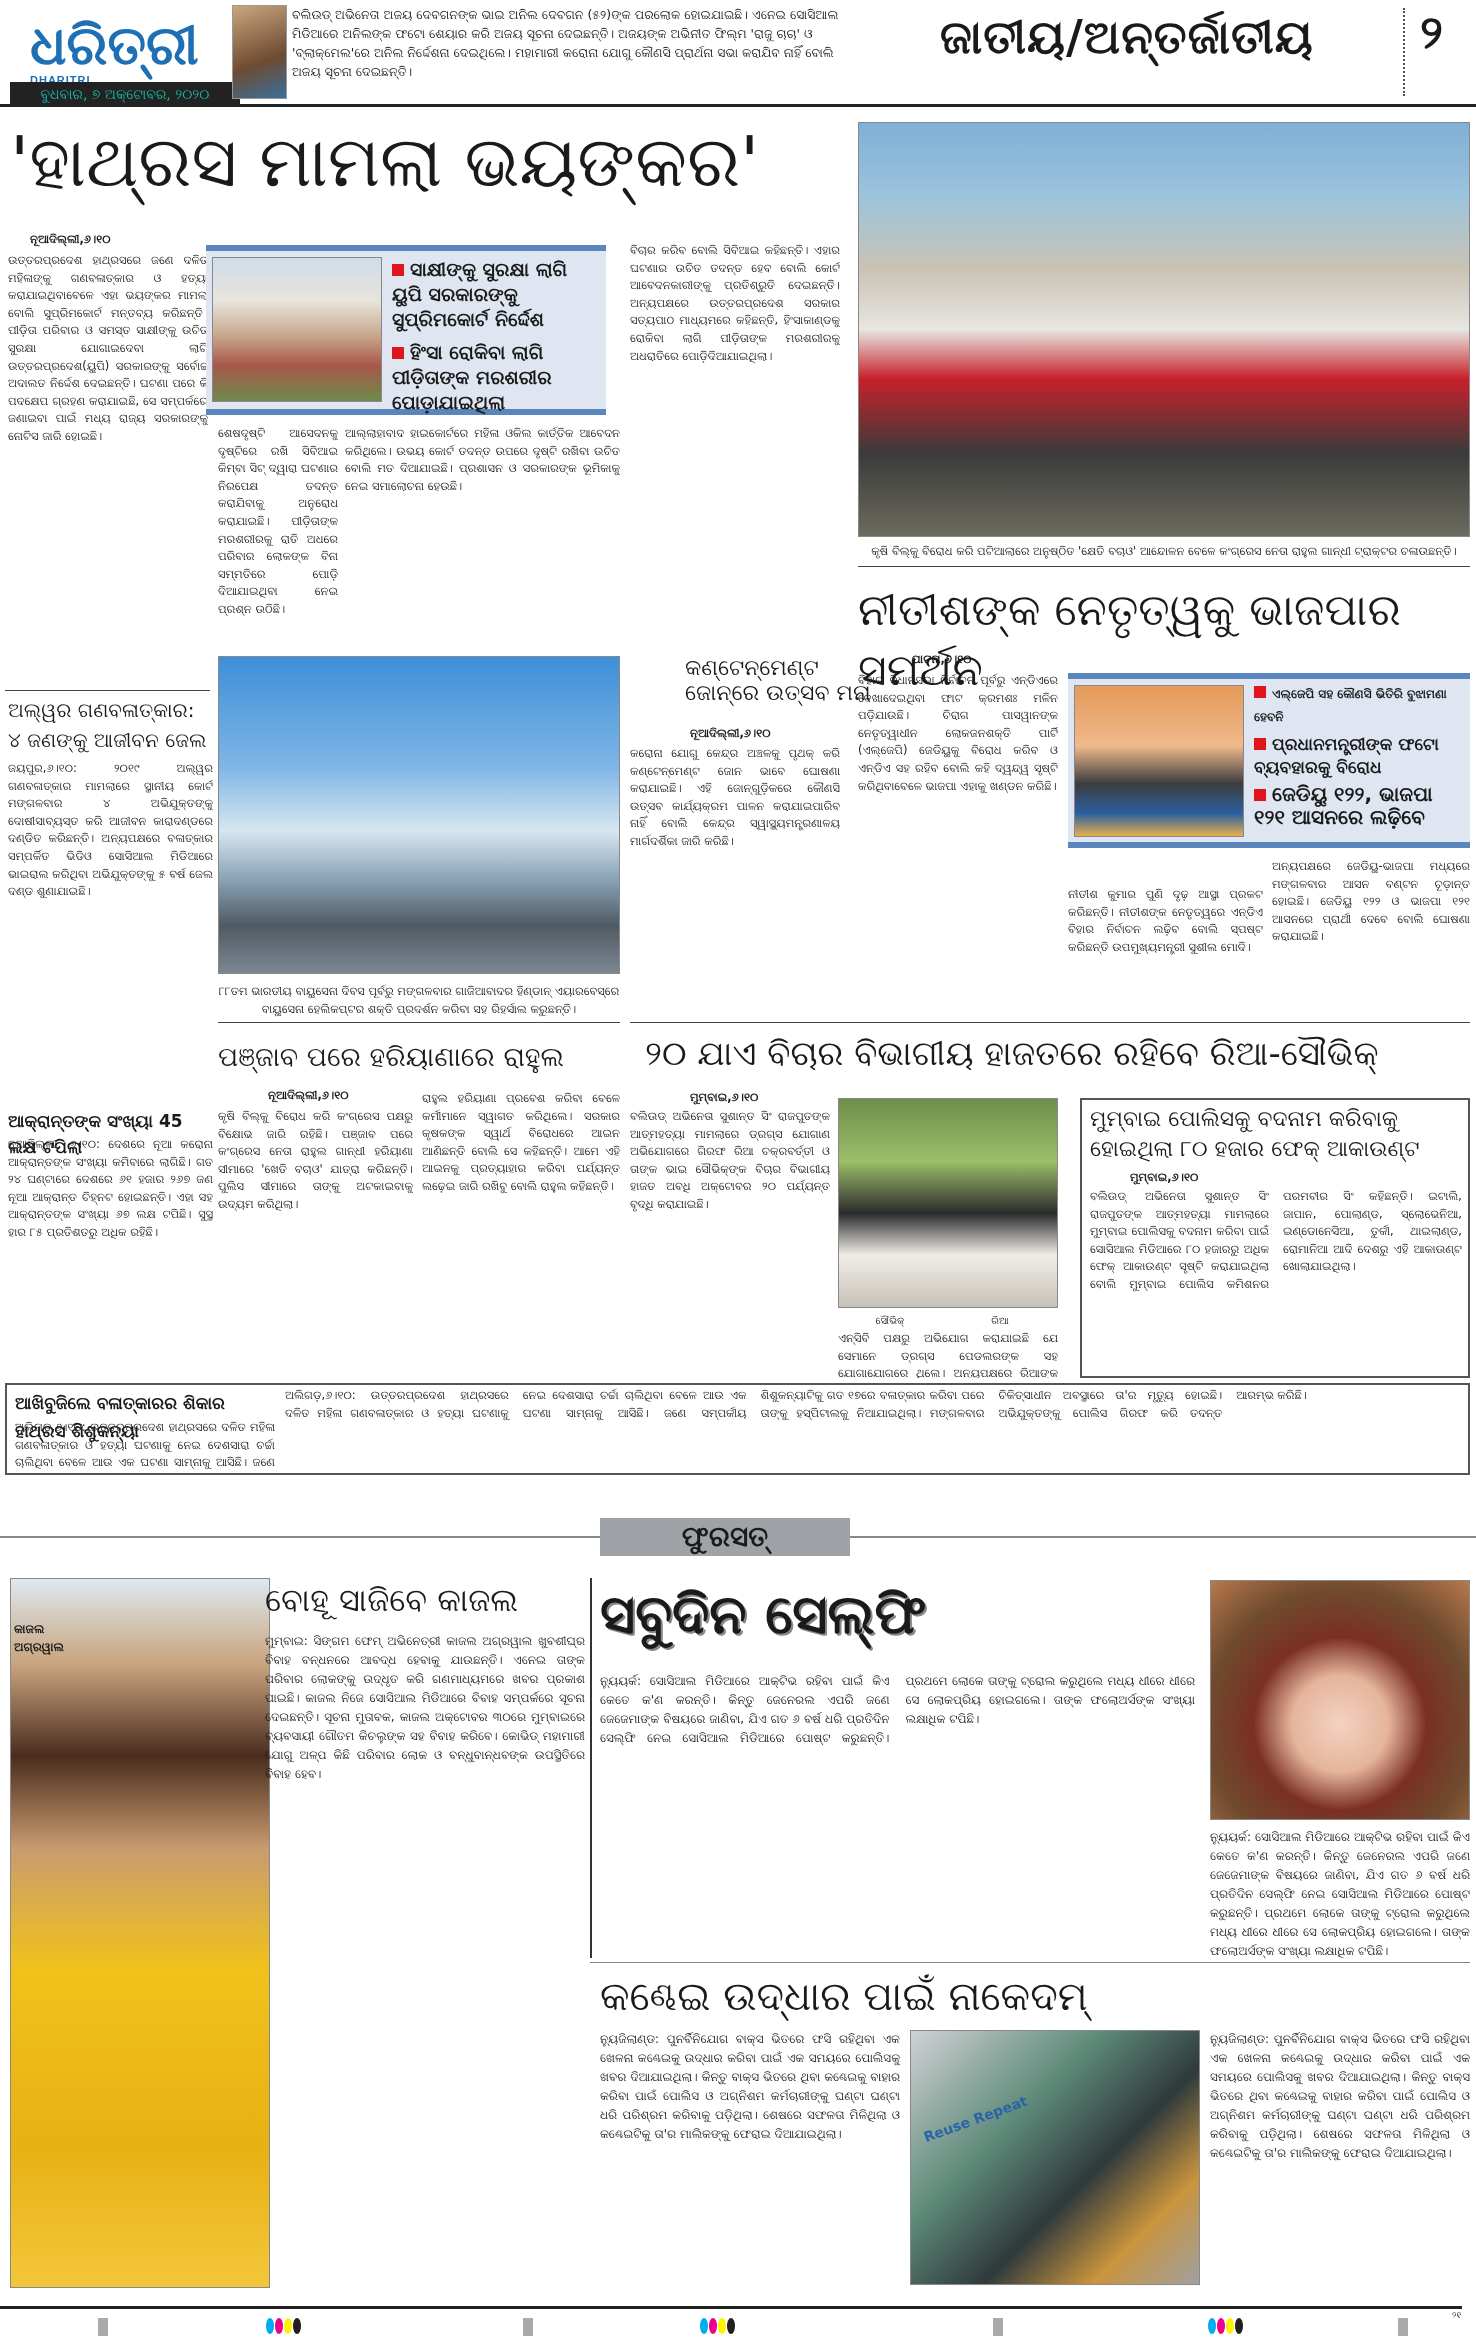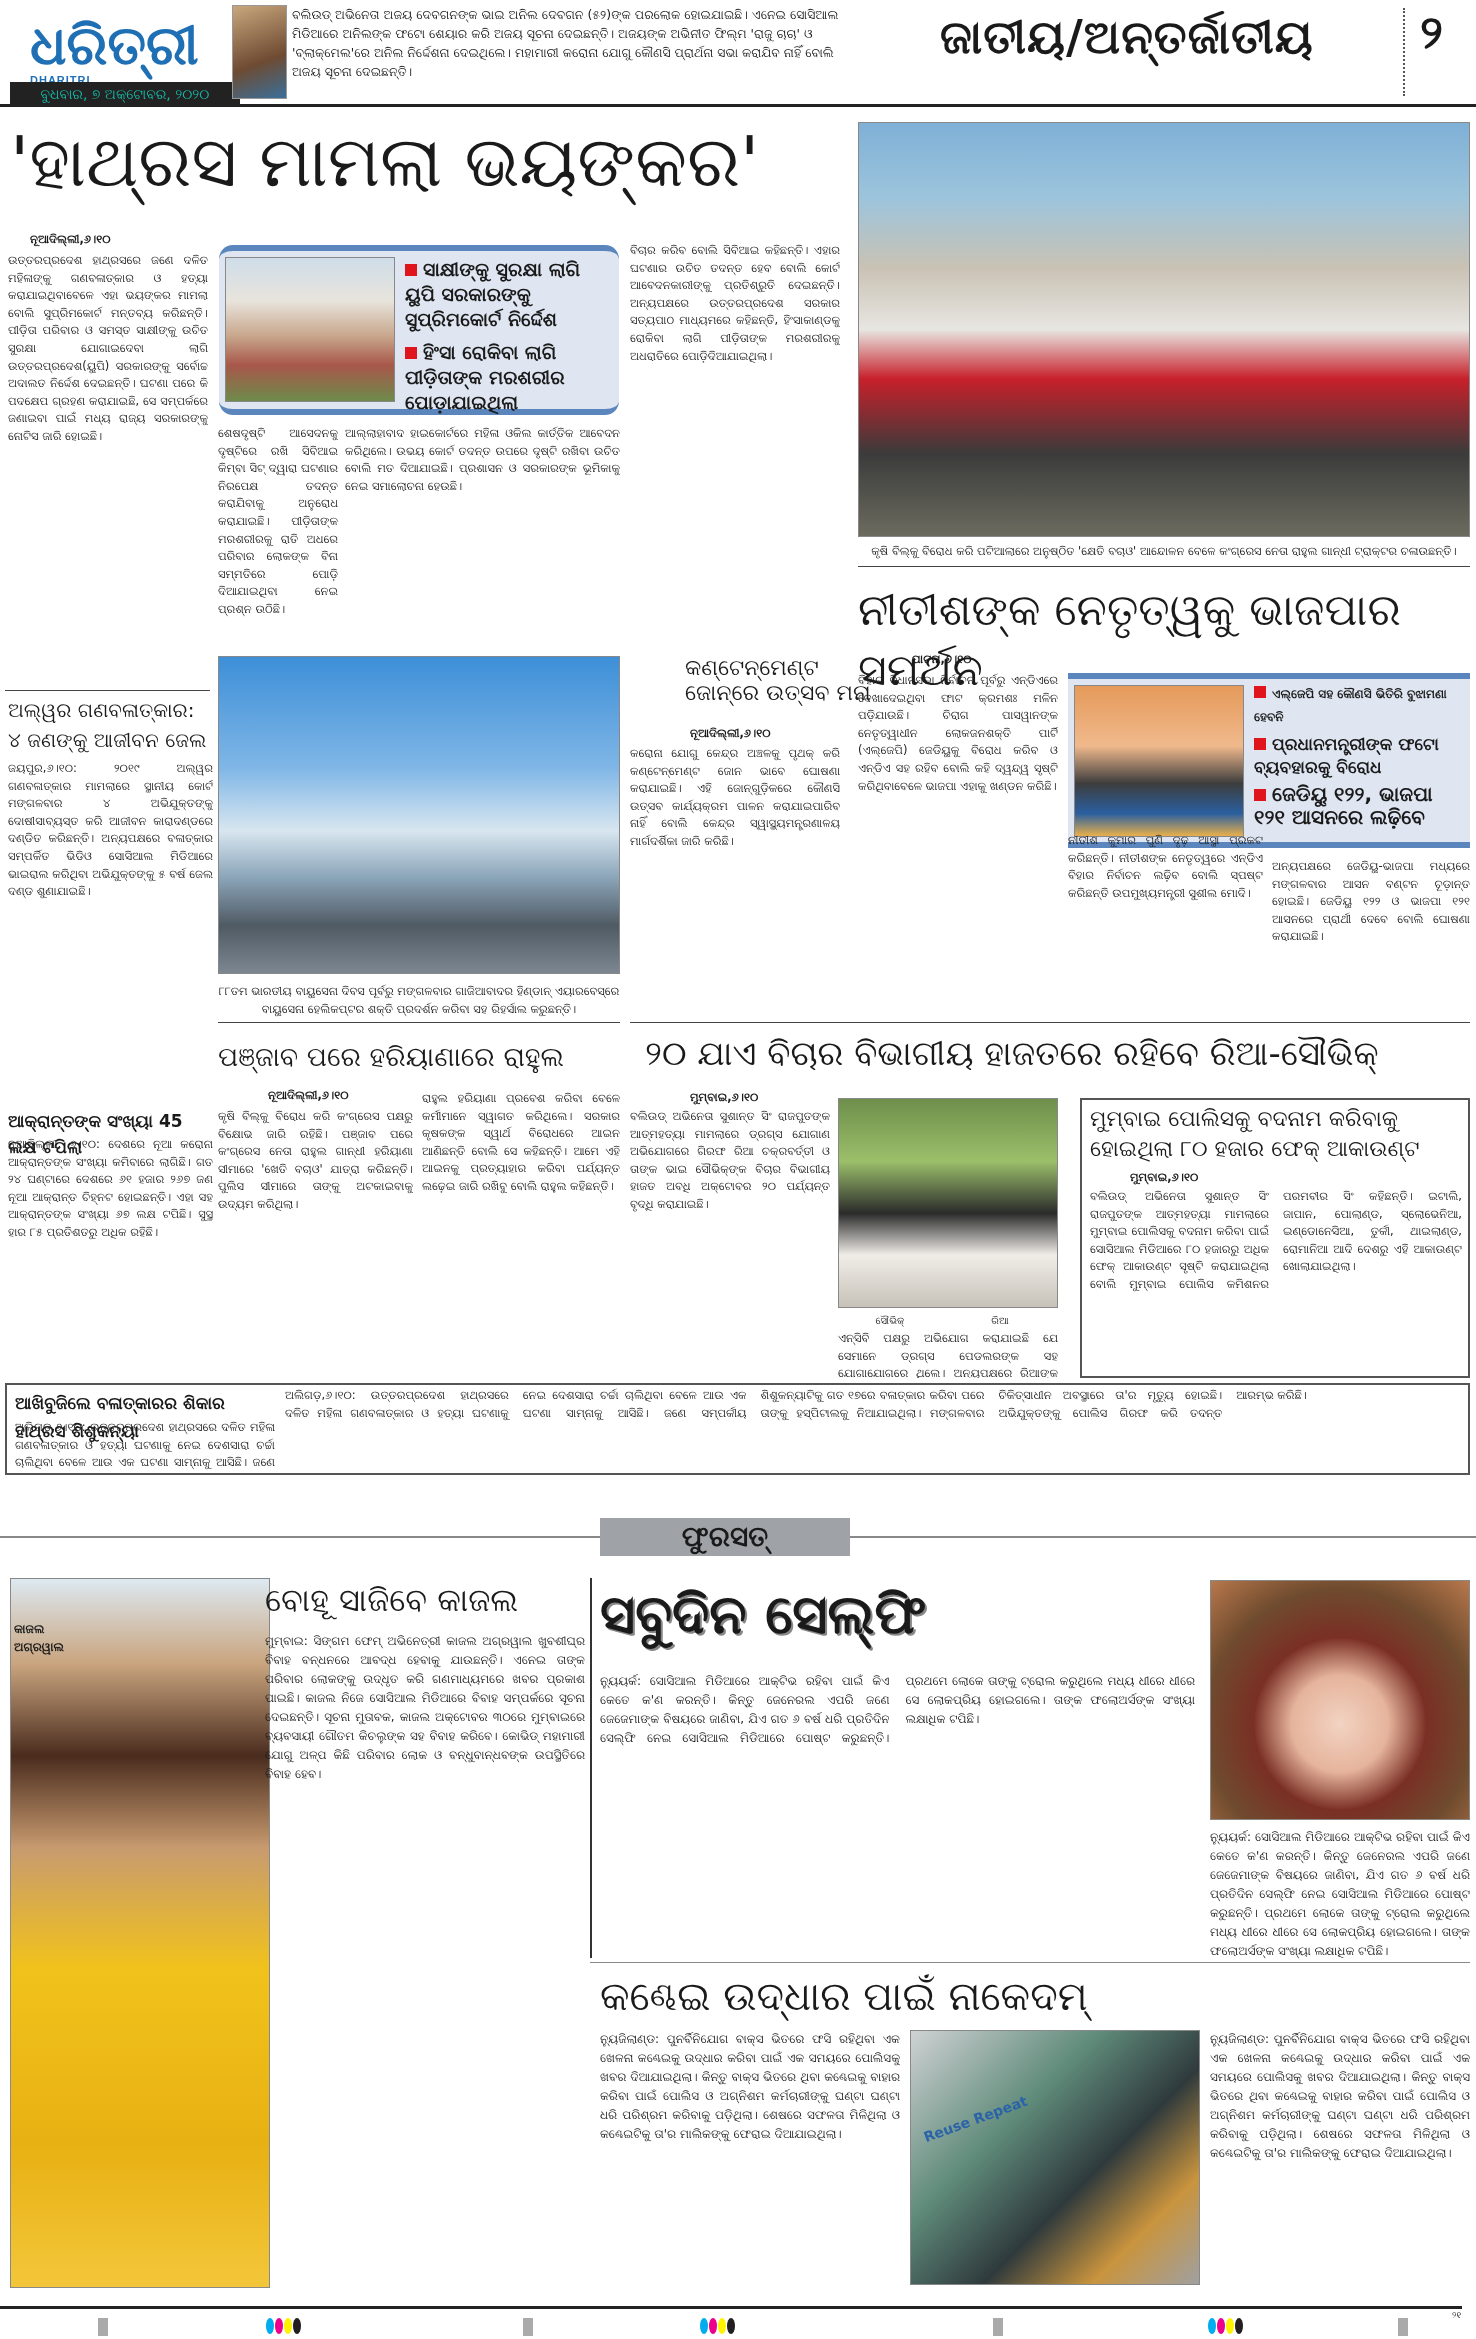--- a/index.html
+++ b/index.html
@@ -39,21 +39,21 @@
 <div class="abs teaser-img"></div>
 <div class="abs teaser">ବଲିଉଡ୍ ଅଭିନେତା ଅଜୟ ଦେବଗନଙ୍କ ଭାଇ ଅନିଲ ଦେବଗନ (୫୨)ଙ୍କ ପରଲୋକ ହୋଇଯାଇଛି। ଏନେଇ ସୋସିଆଲ ମିଡିଆରେ ଅନିଲଙ୍କ ଫଟୋ ଶେୟାର କରି ଅଜୟ ସୂଚନା ଦେଇଛନ୍ତି। ଅଜୟଙ୍କ ଅଭିନୀତ ଫିଲ୍ମ 'ରାଜୁ ଚାଚା' ଓ 'ବ୍ଲାକ୍ମେଲ'ରେ ଅନିଲ ନିର୍ଦ୍ଦେଶନା ଦେଇଥିଲେ। ମହାମାରୀ କରୋନା ଯୋଗୁ କୌଣସି ପ୍ରାର୍ଥନା ସଭା କରାଯିବ ନାହିଁ ବୋଲି ଅଜୟ ସୂଚନା ଦେଇଛନ୍ତି।</div>
 <div class="abs section-title">ଜାତୀୟ/ଅନ୍ତର୍ଜାତୀୟ</div>
 <div class="abs vdots"></div>
 <div class="abs pageno">୨</div>
 <div class="abs topline"></div>
 
 <div class="abs headline-main">'ହାଥ୍ରସ ମାମଲା ଭୟଙ୍କର'</div>
 <div class="abs dateline" style="left:30px;top:232px">ନୂଆଦିଲ୍ଲୀ,୬।୧୦</div>
 <div class="abs col-text" style="left:8px;top:252px;width:200px;height:230px">ଉତ୍ତରପ୍ରଦେଶ ହାଥ୍ରସରେ ଜଣେ ଦଳିତ ମହିଳାଙ୍କୁ ଗଣବଳାତ୍କାର ଓ ହତ୍ୟା କରାଯାଇଥିବାବେଳେ ଏହା ଭୟଙ୍କର ମାମଲା ବୋଲି ସୁପ୍ରିମକୋର୍ଟ ମନ୍ତବ୍ୟ କରିଛନ୍ତି। ପୀଡ଼ିତା ପରିବାର ଓ ସମସ୍ତ ସାକ୍ଷୀଙ୍କୁ ଉଚିତ ସୁରକ୍ଷା ଯୋଗାଇଦେବା ଲାଗି ଉତ୍ତରପ୍ରଦେଶ(ୟୁପି) ସରକାରଙ୍କୁ ସର୍ବୋଚ୍ଚ ଅଦାଲତ ନିର୍ଦ୍ଦେଶ ଦେଇଛନ୍ତି। ଘଟଣା ପରେ କି ପଦକ୍ଷେପ ଗ୍ରହଣ କରାଯାଇଛି, ସେ ସମ୍ପର୍କରେ ଜଣାଇବା ପାଇଁ ମଧ୍ୟ ରାଜ୍ୟ ସରକାରଙ୍କୁ ନୋଟିସ ଜାରି ହୋଇଛି।</div>
-<div class="abs infobox" style="left:219px;top:245px;width:400px;height:170px;border-radius:14px;">
+<div class="abs infobox" style="left:206px;top:245px;width:400px;height:170px;">
   <div class="abs photo" style="left:6px;top:6px;width:170px;height:145px;background:linear-gradient(180deg,#cfdde9 0%,#e8e4dc 30%,#c7a58a 55%,#a8574a 75%,#6d8b4b 100%)"></div>
   <div class="abs" style="left:186px;top:6px;width:205px">
     <div class="bullet" style="font-size:19px;line-height:25px"><span class="sq"></span><span>ସାକ୍ଷୀଙ୍କୁ ସୁରକ୍ଷା ଲାଗି ୟୁପି ସରକାରଙ୍କୁ ସୁପ୍ରିମକୋର୍ଟ ନିର୍ଦ୍ଦେଶ</span></div>
     <div class="bullet" style="font-size:19px;line-height:25px"><span class="sq"></span><span>ହିଂସା ରୋକିବା ଲାଗି ପୀଡ଼ିତାଙ୍କ ମରଶରୀର ପୋଡ଼ାଯାଇଥିଲା</span></div>
   </div>
 </div>
 <div class="abs col-text" style="left:218px;top:425px;width:120px;height:215px">ଶେଷଦୃଷ୍ଟି ଆସେଦନକୁ ଦୃଷ୍ଟିରେ ରଖି ସିବିଆଇ କିମ୍ବା ସିଟ୍ ଦ୍ୱାରା ଘଟଣାର ନିରପେକ୍ଷ ତଦନ୍ତ କରାଯିବାକୁ ଅନୁରୋଧ କରାଯାଇଛି। ପୀଡ଼ିତାଙ୍କ ମରଶରୀରକୁ ରାତି ଅଧରେ ପରିବାର ଲୋକଙ୍କ ବିନା ସମ୍ମତିରେ ପୋଡ଼ି ଦିଆଯାଇଥିବା ନେଇ ପ୍ରଶ୍ନ ଉଠିଛି।</div>
 <div class="abs col-text" style="left:345px;top:425px;width:275px;height:215px">ଆଲ୍ଲାହାବାଦ ହାଇକୋର୍ଟରେ ମହିଳା ଓକିଲ କାର୍ତ୍ତିକ ଆବେଦନ କରିଥିଲେ। ଉଭୟ କୋର୍ଟ ତଦନ୍ତ ଉପରେ ଦୃଷ୍ଟି ରଖିବା ଉଚିତ ବୋଲି ମତ ଦିଆଯାଇଛି। ପ୍ରଶାସନ ଓ ସରକାରଙ୍କ ଭୂମିକାକୁ ନେଇ ସମାଲୋଚନା ହେଉଛି।</div>
 <div class="abs col-text" style="left:630px;top:242px;width:210px;height:400px">ବିଚାର କରିବ ବୋଲି ସିବିଆଇ କହିଛନ୍ତି। ଏହାର ଘଟଣାର ଉଚିତ ତଦନ୍ତ ହେବ ବୋଲି କୋର୍ଟ ଆବେଦନକାରୀଙ୍କୁ ପ୍ରତିଶ୍ରୁତି ଦେଇଛନ୍ତି। ଅନ୍ୟପକ୍ଷରେ ଉତ୍ତରପ୍ରଦେଶ ସରକାର ସତ୍ୟପାଠ ମାଧ୍ୟମରେ କହିଛନ୍ତି, ହିଂସାକାଣ୍ଡକୁ ରୋକିବା ଲାଗି ପୀଡ଼ିତାଙ୍କ ମରଶରୀରକୁ ଅଧରାତିରେ ପୋଡ଼ିଦିଆଯାଇଥିଲା।</div>
 
@@ -65,21 +65,21 @@
 <div class="abs dateline" style="left:912px;top:652px">ପାଟନା,୬।୧୦</div>
 <div class="abs col-text" style="left:858px;top:672px;width:200px;height:270px">ବିହାର ବିଧାନସଭା ନିର୍ବାଚନ ପୂର୍ବରୁ ଏନ୍ଡିଏରେ ଦେଖାଦେଇଥିବା ଫାଟ କ୍ରମଶଃ ମଳିନ ପଡ଼ିଯାଉଛି। ଚିରାଗ ପାସୱାନଙ୍କ ନେତୃତ୍ୱାଧୀନ ଲୋକଜନଶକ୍ତି ପାର୍ଟି (ଏଲ୍ଜେପି) ଜେଡିୟୁକୁ ବିରୋଧ କରିବ ଓ ଏନ୍ଡିଏ ସହ ରହିବ ବୋଲି କହି ଦ୍ୱନ୍ଦ୍ୱ ସୃଷ୍ଟି କରିଥିବାବେଳେ ଭାଜପା ଏହାକୁ ଖଣ୍ଡନ କରିଛି।</div>
 <div class="abs infobox" style="left:1068px;top:673px;width:402px;height:175px">
   <div class="abs photo" style="left:6px;top:6px;width:170px;height:152px;background:linear-gradient(180deg,#e59a5a 0%,#f0b98c 40%,#3d3d3d 65%,#2a5fa0 85%,#e8b04a 100%)"></div>
   <div class="abs" style="left:186px;top:4px;width:210px">
     <div class="bullet" style="font-size:12px;line-height:23px;margin-bottom:4px"><span class="sq"></span><span>ଏଲ୍ଜେପି ସହ କୌଣସି ଭିତିରି ବୁଝାମଣା ହେବନି</span></div>
     <div class="bullet" style="font-size:17px;line-height:23px;margin-bottom:4px"><span class="sq"></span><span>ପ୍ରଧାନମନ୍ତ୍ରୀଙ୍କ ଫଟୋ ବ୍ୟବହାରକୁ ବିରୋଧ</span></div>
     <div class="bullet" style="font-size:20px;line-height:23px;margin-bottom:20px"><span class="sq"></span><span>ଜେଡିୟୁ ୧୨୨, ଭାଜପା ୧୨୧ ଆସନରେ ଲଢ଼ିବେ</span></div>
   </div>
 </div>
-<div class="abs col-text" style="left:1068px;top:832px;width:195px;height:150px">ନୀତୀଶ କୁମାର ପୁଣି ଦୃଢ଼ ଆସ୍ଥା ପ୍ରକଟ କରିଛନ୍ତି। ନୀତୀଶଙ୍କ ନେତୃତ୍ୱରେ ଏନ୍ଡିଏ ବିହାର ନିର୍ବାଚନ ଲଢ଼ିବ ବୋଲି ସ୍ପଷ୍ଟ କରିଛନ୍ତି ଉପମୁଖ୍ୟମନ୍ତ୍ରୀ ସୁଶୀଲ ମୋଦି।</div>
+<div class="abs col-text" style="left:1068px;top:886px;width:195px;height:150px">ନୀତୀଶ କୁମାର ପୁଣି ଦୃଢ଼ ଆସ୍ଥା ପ୍ରକଟ କରିଛନ୍ତି। ନୀତୀଶଙ୍କ ନେତୃତ୍ୱରେ ଏନ୍ଡିଏ ବିହାର ନିର୍ବାଚନ ଲଢ଼ିବ ବୋଲି ସ୍ପଷ୍ଟ କରିଛନ୍ତି ଉପମୁଖ୍ୟମନ୍ତ୍ରୀ ସୁଶୀଲ ମୋଦି।</div>
 <div class="abs col-text" style="left:1272px;top:858px;width:198px;height:150px">ଅନ୍ୟପକ୍ଷରେ ଜେଡିୟୁ-ଭାଜପା ମଧ୍ୟରେ ମଙ୍ଗଳବାର ଆସନ ବଣ୍ଟନ ଚୂଡ଼ାନ୍ତ ହୋଇଛି। ଜେଡିୟୁ ୧୨୨ ଓ ଭାଜପା ୧୨୧ ଆସନରେ ପ୍ରାର୍ଥୀ ଦେବେ ବୋଲି ଘୋଷଣା କରାଯାଇଛି।</div>
 
 <div class="abs photo" style="left:218px;top:656px;width:402px;height:318px;background:linear-gradient(180deg,#3d8fd8 0%,#7fb6e6 35%,#d8e6f0 55%,#8aa4b8 70%,#4f5a63 85%,#7d8792 100%)"></div>
 <div class="abs caption" style="left:218px;top:982px;width:402px">୮୮ତମ ଭାରତୀୟ ବାୟୁସେନା ଦିବସ ପୂର୍ବରୁ ମଙ୍ଗଳବାର ଗାଜିଆବାଦର ହିଣ୍ଡାନ୍ ଏୟାରବେସ୍ରେ ବାୟୁସେନା ହେଲିକପ୍ଟର ଶକ୍ତି ପ୍ରଦର୍ଶନ କରିବା ସହ ରିହର୍ସାଲ କରୁଛନ୍ତି।</div>
 <div class="abs hr" style="left:218px;top:1022px;width:402px;height:1px"></div>
 
 <div class="abs" style="left:685px;top:655px;width:200px;font-size:22px;line-height:25px">କଣ୍ଟେନ୍ମେଣ୍ଟ ଜୋନ୍ରେ ଉତ୍ସବ ମନା</div>
 <div class="abs dateline" style="left:690px;top:726px">ନୂଆଦିଲ୍ଲୀ,୬।୧୦</div>
 <div class="abs col-text" style="left:630px;top:745px;width:210px;height:265px">କରୋନା ଯୋଗୁ କେନ୍ଦ୍ର ଅଞ୍ଚଳକୁ ପୃଥକ୍ କରି କଣ୍ଟେନ୍ମେଣ୍ଟ ଜୋନ ଭାବେ ଘୋଷଣା କରାଯାଇଛି। ଏହି ଜୋନ୍ଗୁଡ଼ିକରେ କୌଣସି ଉତ୍ସବ କାର୍ଯ୍ୟକ୍ରମ ପାଳନ କରାଯାଇପାରିବ ନାହିଁ ବୋଲି କେନ୍ଦ୍ର ସ୍ୱାସ୍ଥ୍ୟମନ୍ତ୍ରଣାଳୟ ମାର୍ଗଦର୍ଶିକା ଜାରି କରିଛି।</div>
 

